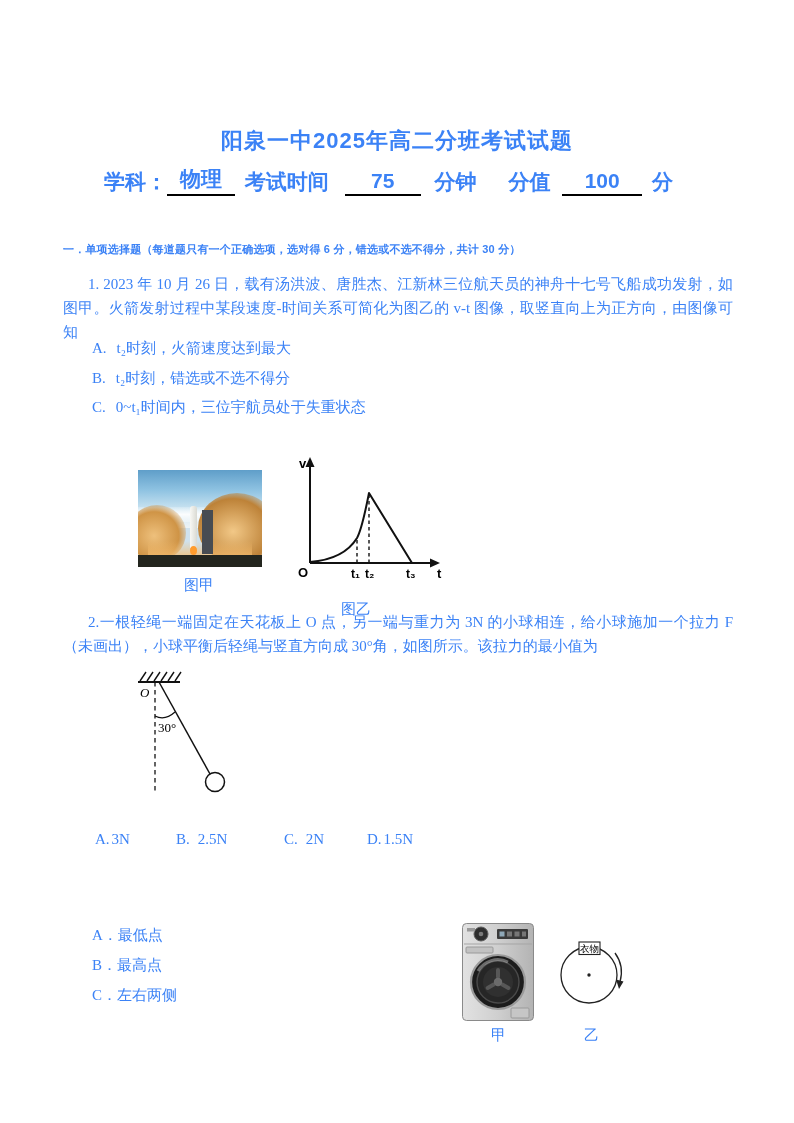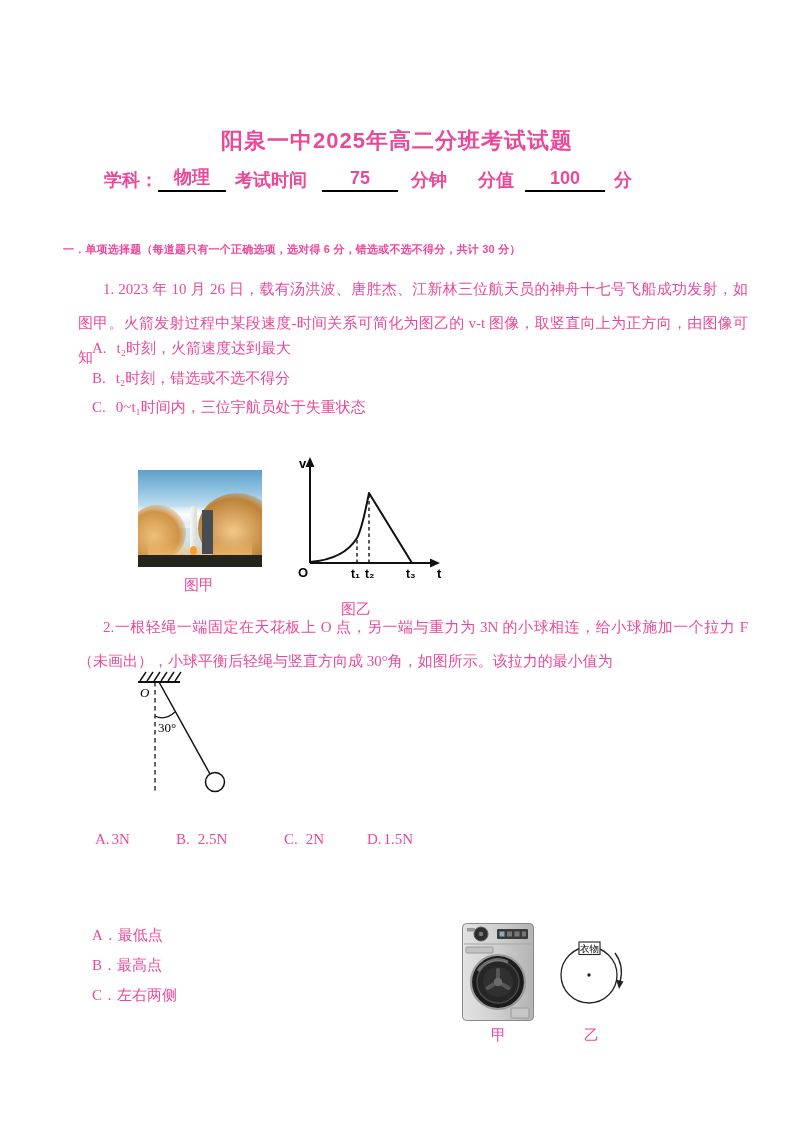--- a/index.html
+++ b/index.html
@@ -1,32 +1,32 @@
 <!DOCTYPE html>
 <html><head>
 <meta charset="utf-8">
 <style>
   html,body{margin:0;padding:0;background:#888;}
   #page{
     position:relative;width:794px;height:1123px;margin:0 auto;
     background:#ffffff;overflow:hidden;
-    font-family:"Liberation Serif","DejaVu Serif",serif;color:#ec4899;text-decoration:underline;
+    font-family:"Liberation Serif","DejaVu Serif",serif;color:#3b82f6;text-decoration:underline;
   }
   .abs{position:absolute;}
   .heiti{font-family:"Liberation Sans","DejaVu Sans",sans-serif;font-weight:bold;}
   
   .title{left:0;right:0;top:126px;text-align:center;font-size:22px;letter-spacing:1px;}
   
-  .meta{left:104px;top:165px;font-size:18px;white-space:nowrap;}
+  .meta{left:104px;top:165px;font-size:21px;white-space:nowrap;}
   .ucell{display:inline-block;border-bottom:2px solid #000;text-align:center;vertical-align:bottom;padding-bottom:1px;}
   
   .objective{left:0;right:0;top:211px;text-align:center;font-size:17px;}
   .part-head{left:63px;top:242px;font-size:11px;letter-spacing:.2px;}
   
-  .stem{left:78px;width:670px;font-size:15px;line-height:34px;text-align:justify;text-indent:25px;}
+  .stem{left:63px;width:670px;font-size:15px;line-height:24px;text-align:justify;text-indent:25px;}
   .opt{left:92px;font-size:15px;white-space:nowrap;}
   .opt .opt-text{margin-left:10px;}
   .figcap{font-size:15px;}
   
   .photo{left:138px;top:470px;width:124px;height:97px;overflow:hidden;background:#cfe2ee;}
   .photo div{position:absolute;}
   .p-sky{left:0;top:0;right:0;height:60%;background:linear-gradient(180deg,#5f9ec9 0%,#8fc3e2 35%,#cfe6f2 70%,#ecf3f6 100%);}
   .p-cloud{left:0;right:0;top:38%;height:16%;background:linear-gradient(180deg,rgba(255,255,255,.2),rgba(255,255,255,.9),rgba(255,255,255,.3));}
   .p-smokeL{left:-10px;bottom:6px;width:58px;height:56px;border-radius:50%;background:radial-gradient(ellipse at 45% 55%,#eec07c 0%,#cf9446 55%,rgba(207,148,70,0) 80%);}
   .p-smokeR{right:-14px;bottom:4px;width:78px;height:70px;border-radius:50%;background:radial-gradient(ellipse at 45% 55%,#f2c887 0%,#bd8238 60%,rgba(189,130,56,0) 82%);}

